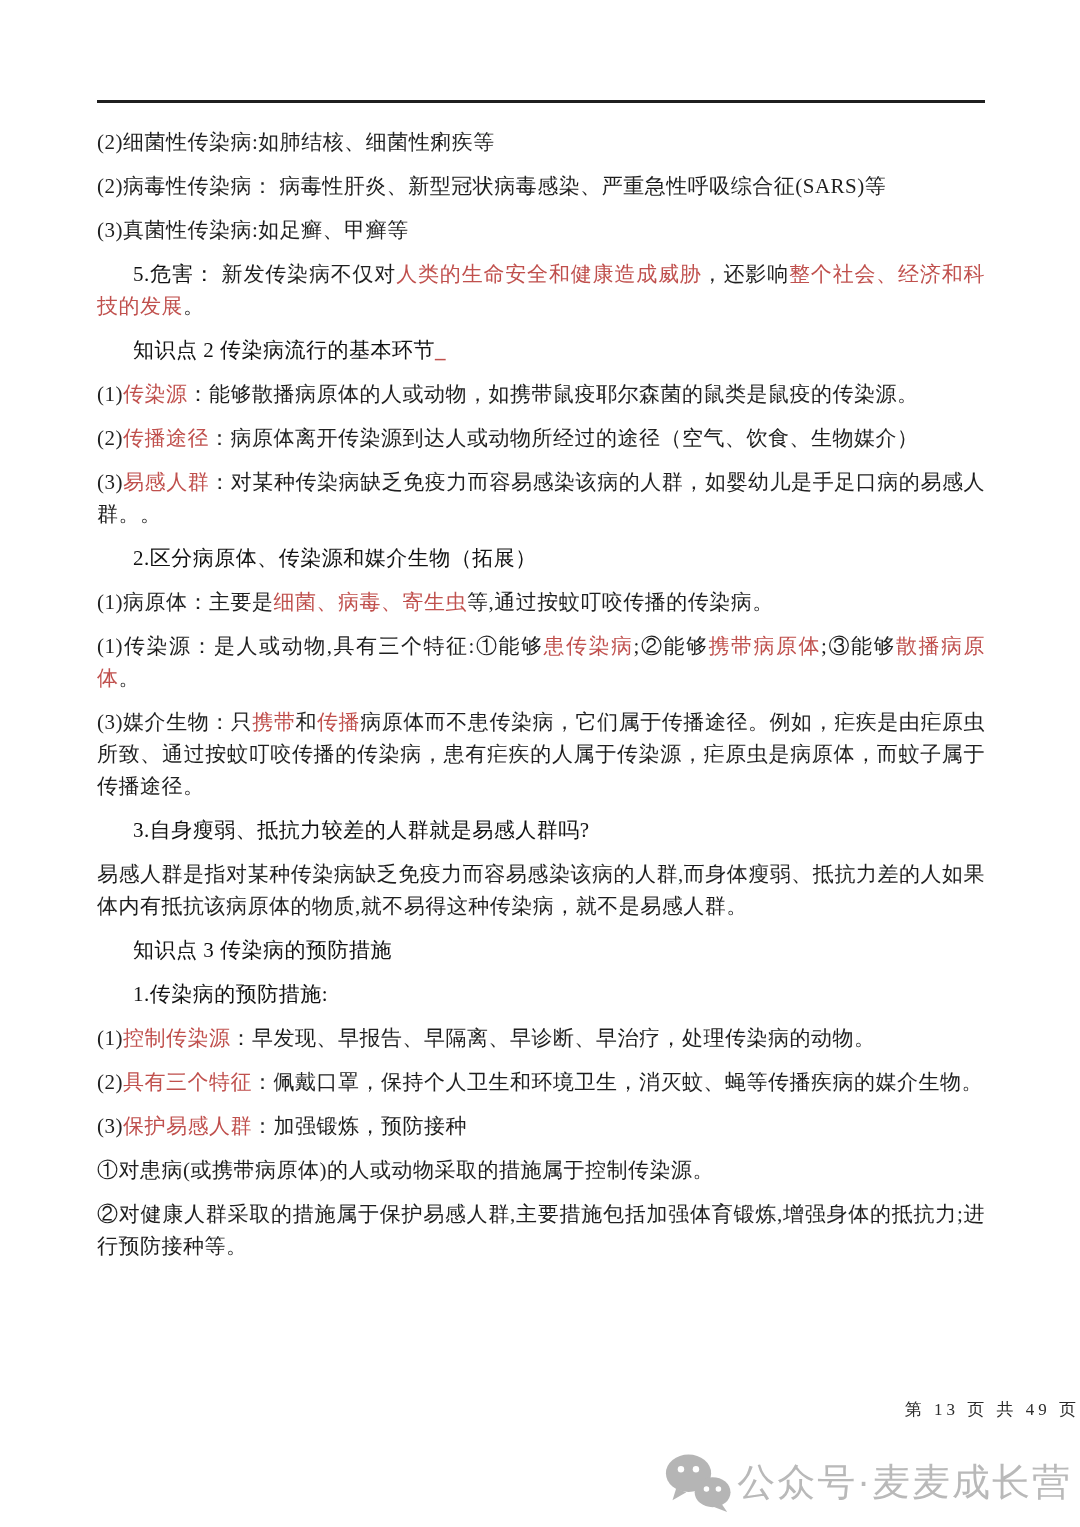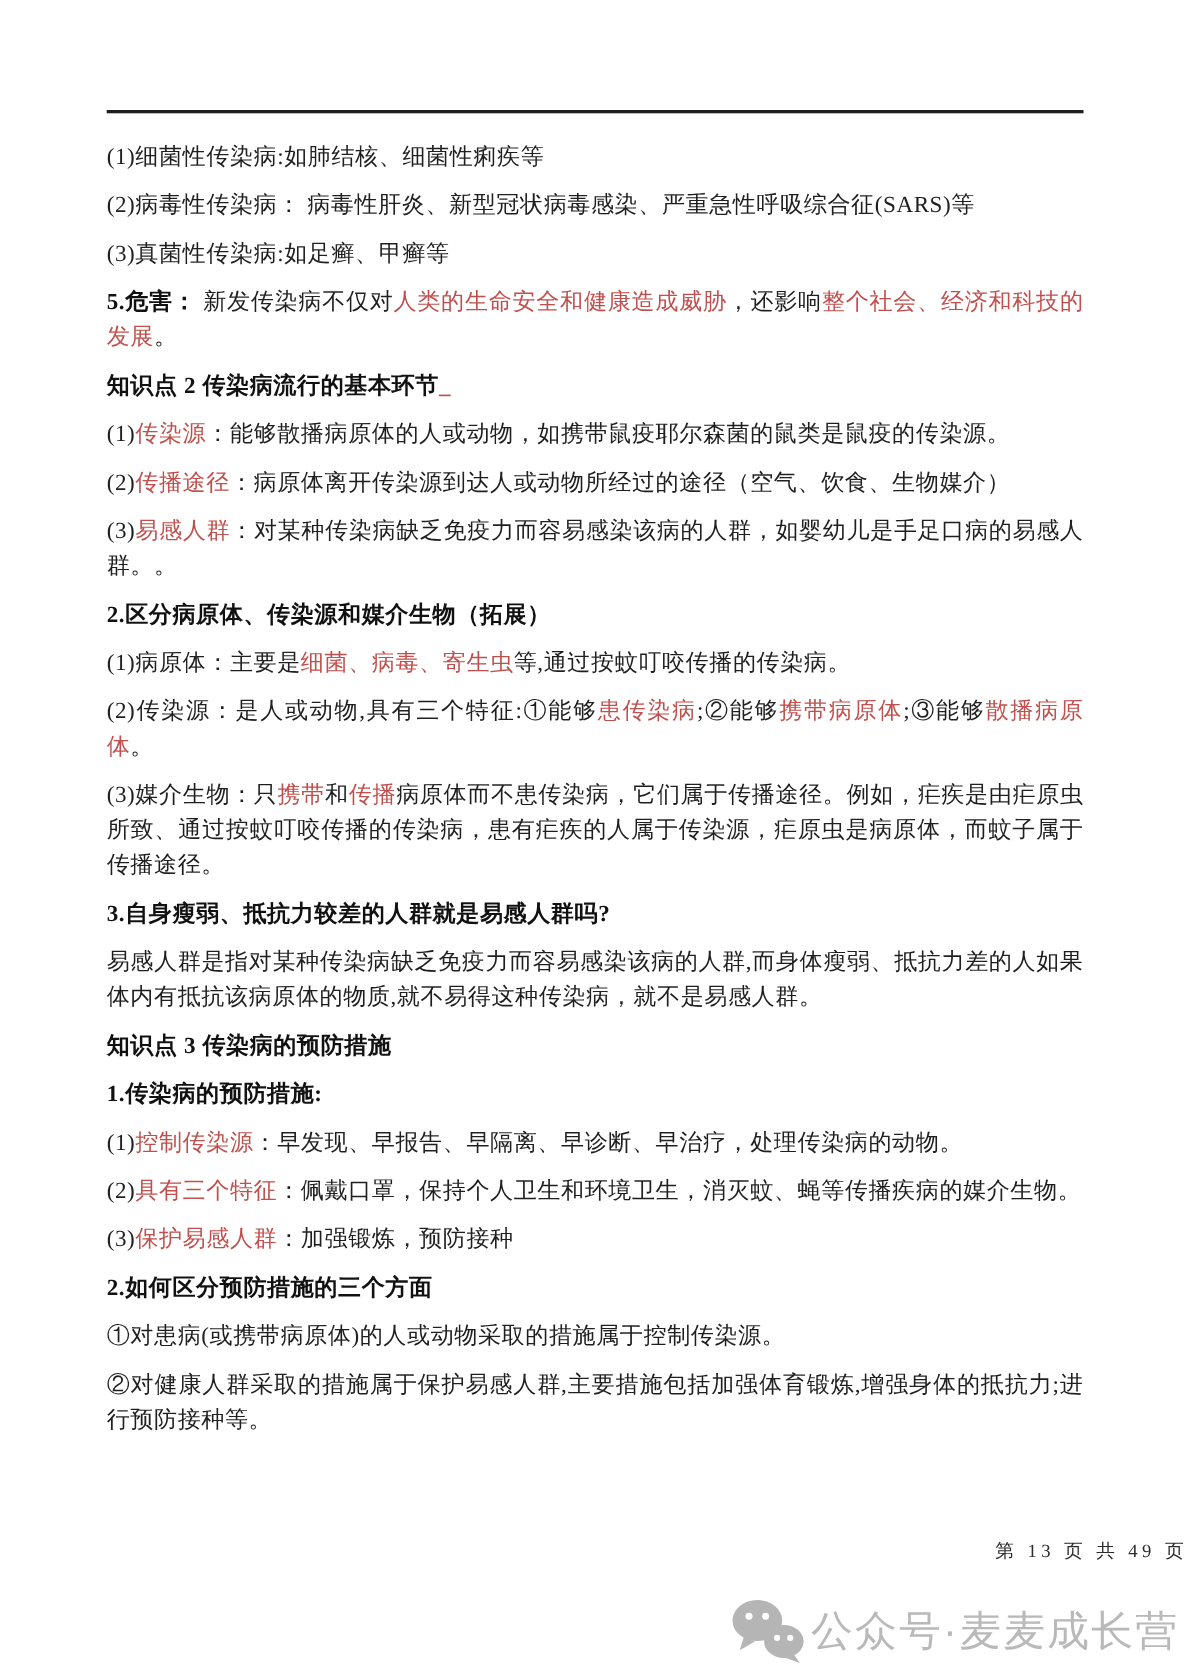--- a/index.html
+++ b/index.html
@@ -27,21 +27,21 @@
   }
   .para {
     font-size: 21px;
     line-height: 32px;
     margin-bottom: 12px;
     letter-spacing: 0.5px;
     text-align: justify;
   }
   .heading { font-weight: bold; color: #111; }
   .seg-n { font-weight: normal; }
-  .seg-b { font-weight: bold; color: #111; }
+  .seg-b { font-weight: normal; color: #111; margin-left: 36px; }
   .seg-r { color: var(--accent, #c0504d); font-weight: bold; }
   .seg-ru {
     color: var(--accent, #c0504d);
     text-decoration-thickness: 1.5px;
     text-underline-offset: 4px;
   }
   .page-number {
     position: absolute;
     top: 1398px;
     left: 0;
@@ -66,40 +66,39 @@
     font-family: "Liberation Sans", "DejaVu Sans", sans-serif;
   }
   .wechat-icon { display: block; }
 </style>
 </head>
 <body>
 
 <div class="top-rule"></div>
 
 <main class="doc-body">
-    <div class="para"><span class="seg-n">(1)细菌性传染病:如肺结核、细菌性痢疾等</span></div>
+    <div class="para"><span class="seg-n">(2)细菌性传染病:如肺结核、细菌性痢疾等</span></div>
     <div class="para"><span class="seg-n">(2)病毒性传染病： 病毒性肝炎、新型冠状病毒感染、严重急性呼吸综合征(SARS)等</span></div>
     <div class="para"><span class="seg-n">(3)真菌性传染病:如足癣、甲癣等</span></div>
     <div class="para"><span class="seg-b">5.危害： </span><span class="seg-n">新发传染病不仅对</span><span class="seg-ru">人类的生命安全和健康造成威胁</span><span class="seg-n">，还影响</span><span class="seg-ru">整个社会、经济和科技的发展</span><span class="seg-n">。</span></div>
     <div class="para heading"><span class="seg-b">知识点 2 传染病流行的基本环节</span><span class="seg-r">_</span></div>
     <div class="para"><span class="seg-n">(1)</span><span class="seg-ru">传染源</span><span class="seg-n">：能够散播病原体的人或动物，如携带鼠疫耶尔森菌的鼠类是鼠疫的传染源。</span></div>
     <div class="para"><span class="seg-n">(2)</span><span class="seg-ru">传播途径</span><span class="seg-n">：病原体离开传染源到达人或动物所经过的途径（空气、饮食、生物媒介）</span></div>
     <div class="para"><span class="seg-n">(3)</span><span class="seg-ru">易感人群</span><span class="seg-n">：对某种传染病缺乏免疫力而容易感染该病的人群，如婴幼儿是手足口病的易感人群。。</span></div>
     <div class="para heading"><span class="seg-b">2.区分病原体、传染源和媒介生物（拓展）</span></div>
     <div class="para"><span class="seg-n">(1)病原体：主要是</span><span class="seg-ru">细菌、病毒、寄生虫</span><span class="seg-n">等,通过按蚊叮咬传播的传染病。</span></div>
-    <div class="para"><span class="seg-n">(2)传染源：是人或动物,具有三个特征:①能够</span><span class="seg-ru">患传染病</span><span class="seg-n">;②能够</span><span class="seg-ru">携带病原体</span><span class="seg-n">;③能够</span><span class="seg-ru">散播病原体</span><span class="seg-n">。</span></div>
+    <div class="para"><span class="seg-n">(1)传染源：是人或动物,具有三个特征:①能够</span><span class="seg-ru">患传染病</span><span class="seg-n">;②能够</span><span class="seg-ru">携带病原体</span><span class="seg-n">;③能够</span><span class="seg-ru">散播病原体</span><span class="seg-n">。</span></div>
     <div class="para"><span class="seg-n">(3)媒介生物：只</span><span class="seg-ru">携带</span><span class="seg-n">和</span><span class="seg-ru">传播</span><span class="seg-n">病原体而不患传染病，它们属于传播途径。例如，疟疾是由疟原虫所致、通过按蚊叮咬传播的传染病，患有疟疾的人属于传染源，疟原虫是病原体，而蚊子属于传播途径。</span></div>
     <div class="para heading"><span class="seg-b">3.自身瘦弱、抵抗力较差的人群就是易感人群吗?</span></div>
     <div class="para"><span class="seg-n">易感人群是指对某种传染病缺乏免疫力而容易感染该病的人群,而身体瘦弱、抵抗力差的人如果体内有抵抗该病原体的物质,就不易得这种传染病，就不是易感人群。</span></div>
     <div class="para heading"><span class="seg-b">知识点 3 传染病的预防措施</span></div>
     <div class="para heading"><span class="seg-b">1.传染病的预防措施:</span></div>
     <div class="para"><span class="seg-n">(1)</span><span class="seg-ru">控制传染源</span><span class="seg-n">：早发现、早报告、早隔离、早诊断、早治疗，处理传染病的动物。</span></div>
     <div class="para"><span class="seg-n">(2)</span><span class="seg-ru">具有三个特征</span><span class="seg-n">：佩戴口罩，保持个人卫生和环境卫生，消灭蚊、蝇等传播疾病的媒介生物。</span></div>
     <div class="para"><span class="seg-n">(3)</span><span class="seg-ru">保护易感人群</span><span class="seg-n">：加强锻炼，预防接种</span></div>
-    <div class="para heading"><span class="seg-b">2.如何区分预防措施的三个方面</span></div>
     <div class="para"><span class="seg-n">①对患病(或携带病原体)的人或动物采取的措施属于控制传染源。</span></div>
     <div class="para"><span class="seg-n">②对健康人群采取的措施属于保护易感人群,主要措施包括加强体育锻炼,增强身体的抵抗力;进行预防接种等。</span></div>
   </main>
 
 <div class="page-number">第 13 页 共 49 页</div>
 
 <div class="watermark">
   <svg class="wechat-icon" width="70" height="60" viewBox="0 0 48 41" aria-hidden="true">
     <ellipse cx="17.5" cy="14.5" rx="15.5" ry="12.8" fill="#b5b5b5"></ellipse>
     <path d="M9 25 L6.5 33 L16 27.5 Z" fill="#b5b5b5"></path>

